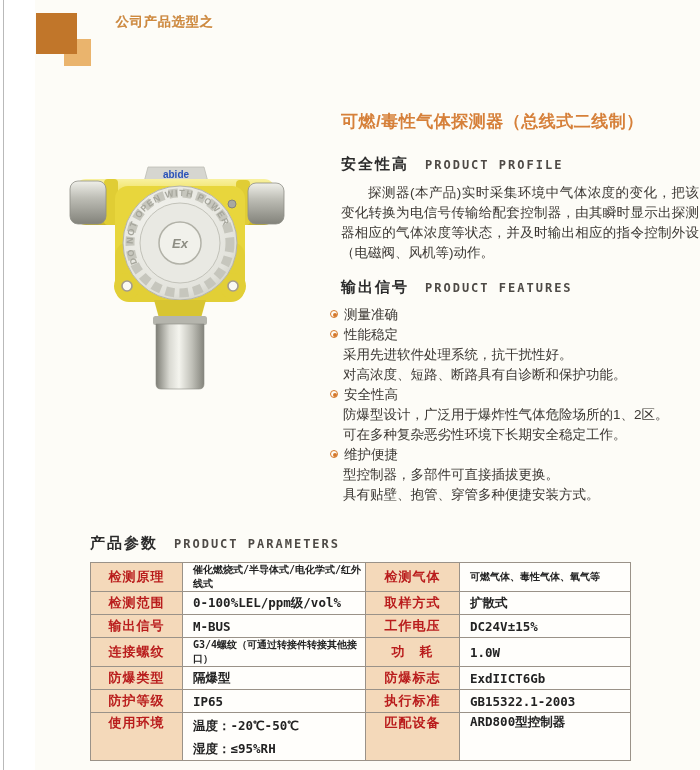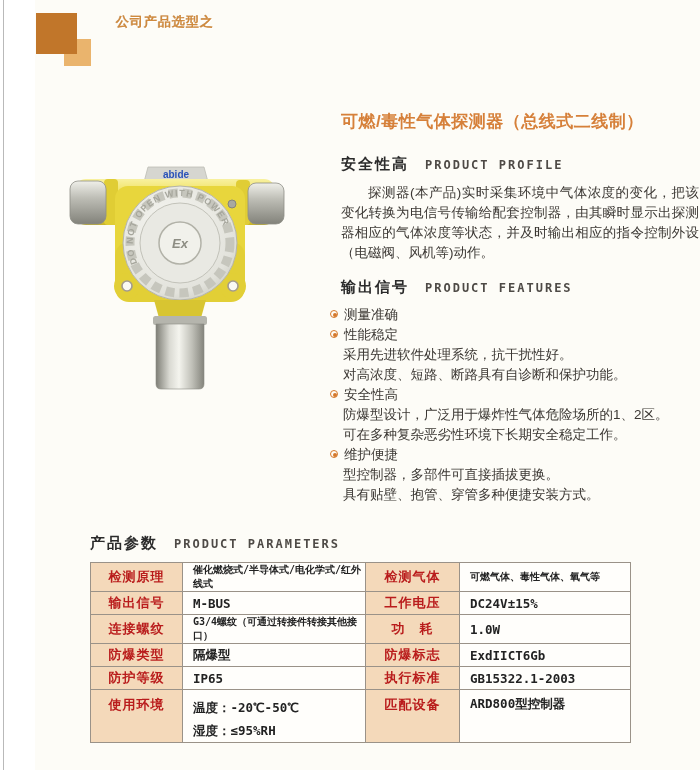--- a/index.html
+++ b/index.html
@@ -36,21 +36,21 @@
 
   
   .params { position:absolute; left:90px; top:534px; width:545px; }
   .param-table { border-collapse:collapse; margin-top:9px; width:540px; table-layout:fixed; }
   .param-table td { border:1px solid #9a9288; height:23px; vertical-align:middle; }
   .param-table td.lbl { width:92px; background:#f4d9ba; font-weight:bold; font-size:13px; color:#b91c1c; text-align:center; letter-spacing:1px; }
   .param-table td.val { background:#fffefb; font-weight:bold; font-size:12.5px; color:#222;
                         padding-left:10px; font-family:"DejaVu Sans Mono","Liberation Sans",monospace; }
   .param-table td.val.small { font-size:10px; letter-spacing:0; }
   .param-table td.val div { line-height:23px; }
-  .param-table tr:last-child td { vertical-align:top; padding-top:6px;margin-top:24px; }
+  .param-table tr:last-child td { vertical-align:top; padding-top:1px;margin-top:24px; }
   .param-table col.c-val1 { width:183px; } .param-table col.c-lbl2 { width:94px; } .param-table col.c-val2 { width:171px; }
 </style>
 </head>
 <body>
 
 <div class="page">
   <div class="content-bg"></div>
   <div class="edge-line"></div>
 
   <div class="sq-light"></div>
@@ -156,20 +156,26 @@
           <col class="c-val2">
         </colgroup>
       <tbody>
           <tr>
             <td class="lbl">检测原理</td>
             <td class="val small">催化燃烧式/半导体式/电化学式/红外线式</td>
             <td class="lbl">检测气体</td>
             <td class="val small">可燃气体、毒性气体、氧气等</td>
           </tr>
           <tr>
+            <td class="lbl">检测范围</td>
+            <td class="val">0-100%LEL/ppm级/vol%</td>
+            <td class="lbl">取样方式</td>
+            <td class="val">扩散式</td>
+          </tr>
+          <tr>
             <td class="lbl">输出信号</td>
             <td class="val">M-BUS</td>
             <td class="lbl">工作电压</td>
             <td class="val">DC24V±15%</td>
           </tr>
           <tr>
             <td class="lbl">连接螺纹</td>
             <td class="val small">G3/4螺纹（可通过转接件转接其他接口）</td>
             <td class="lbl">功　耗</td>
             <td class="val">1.0W</td>

